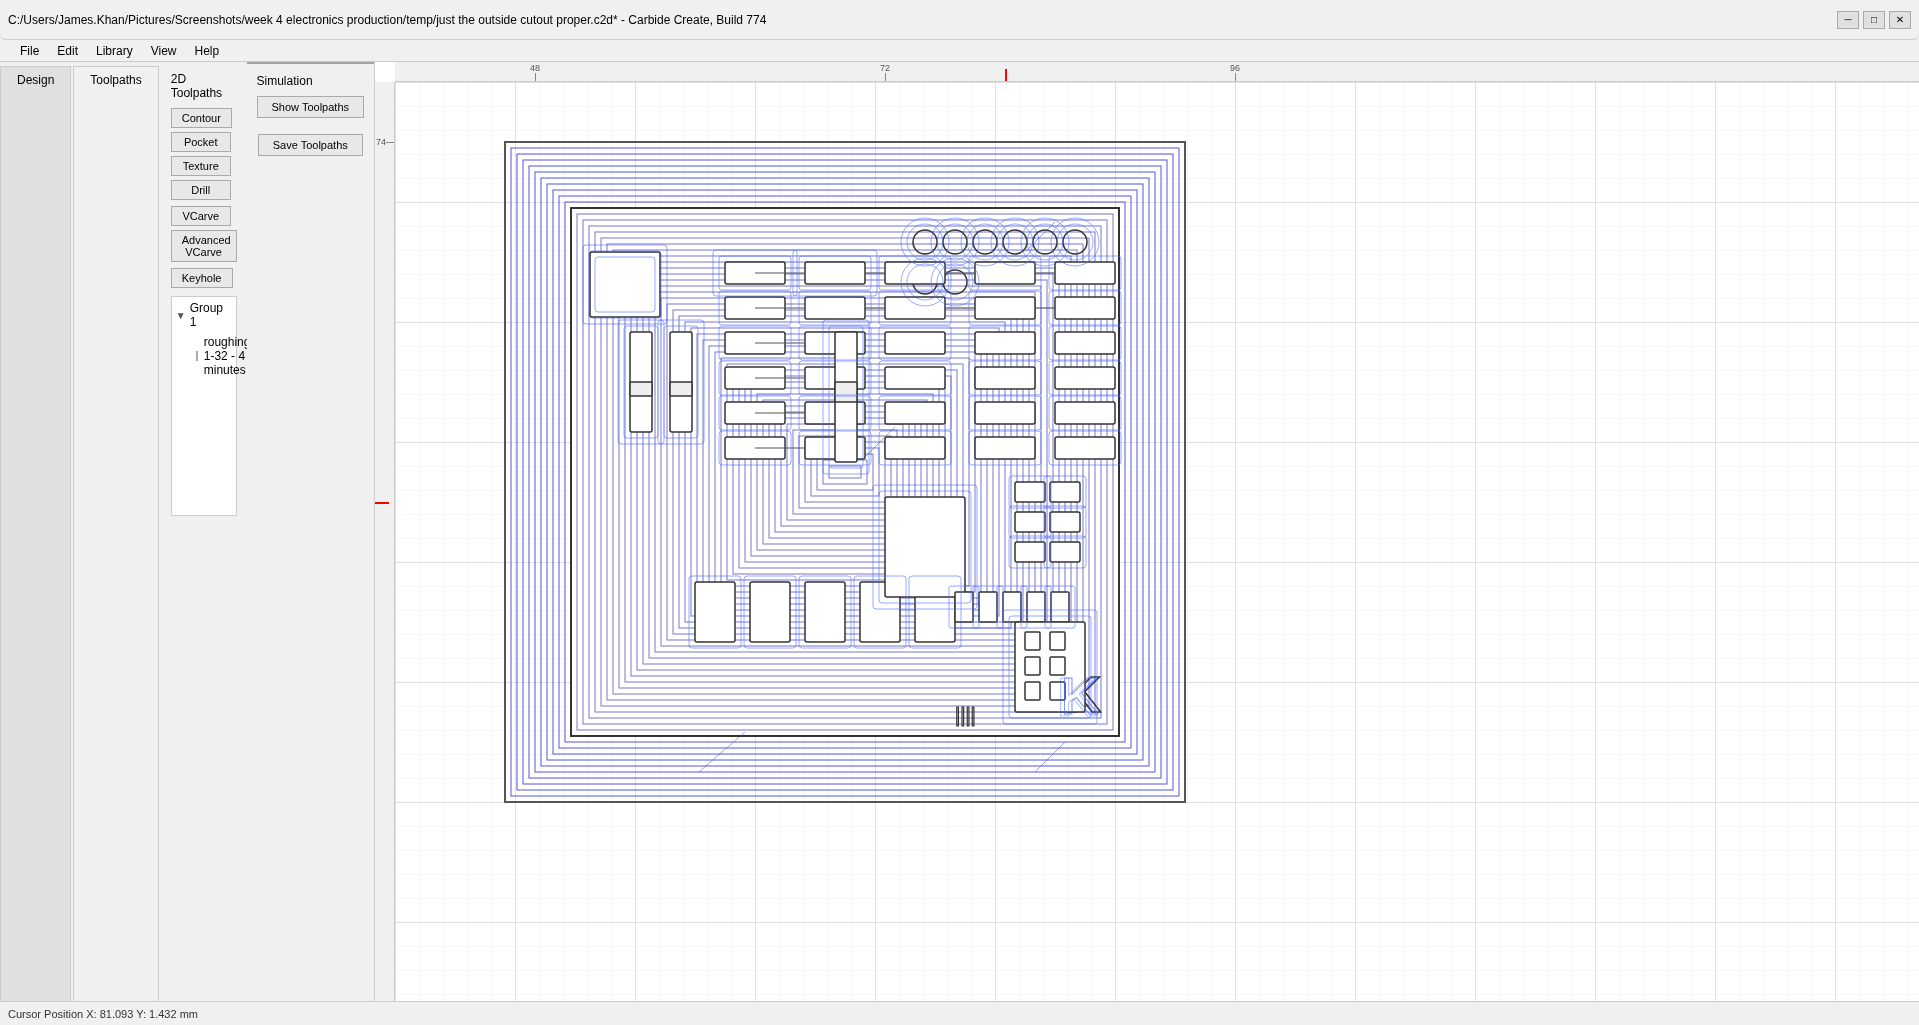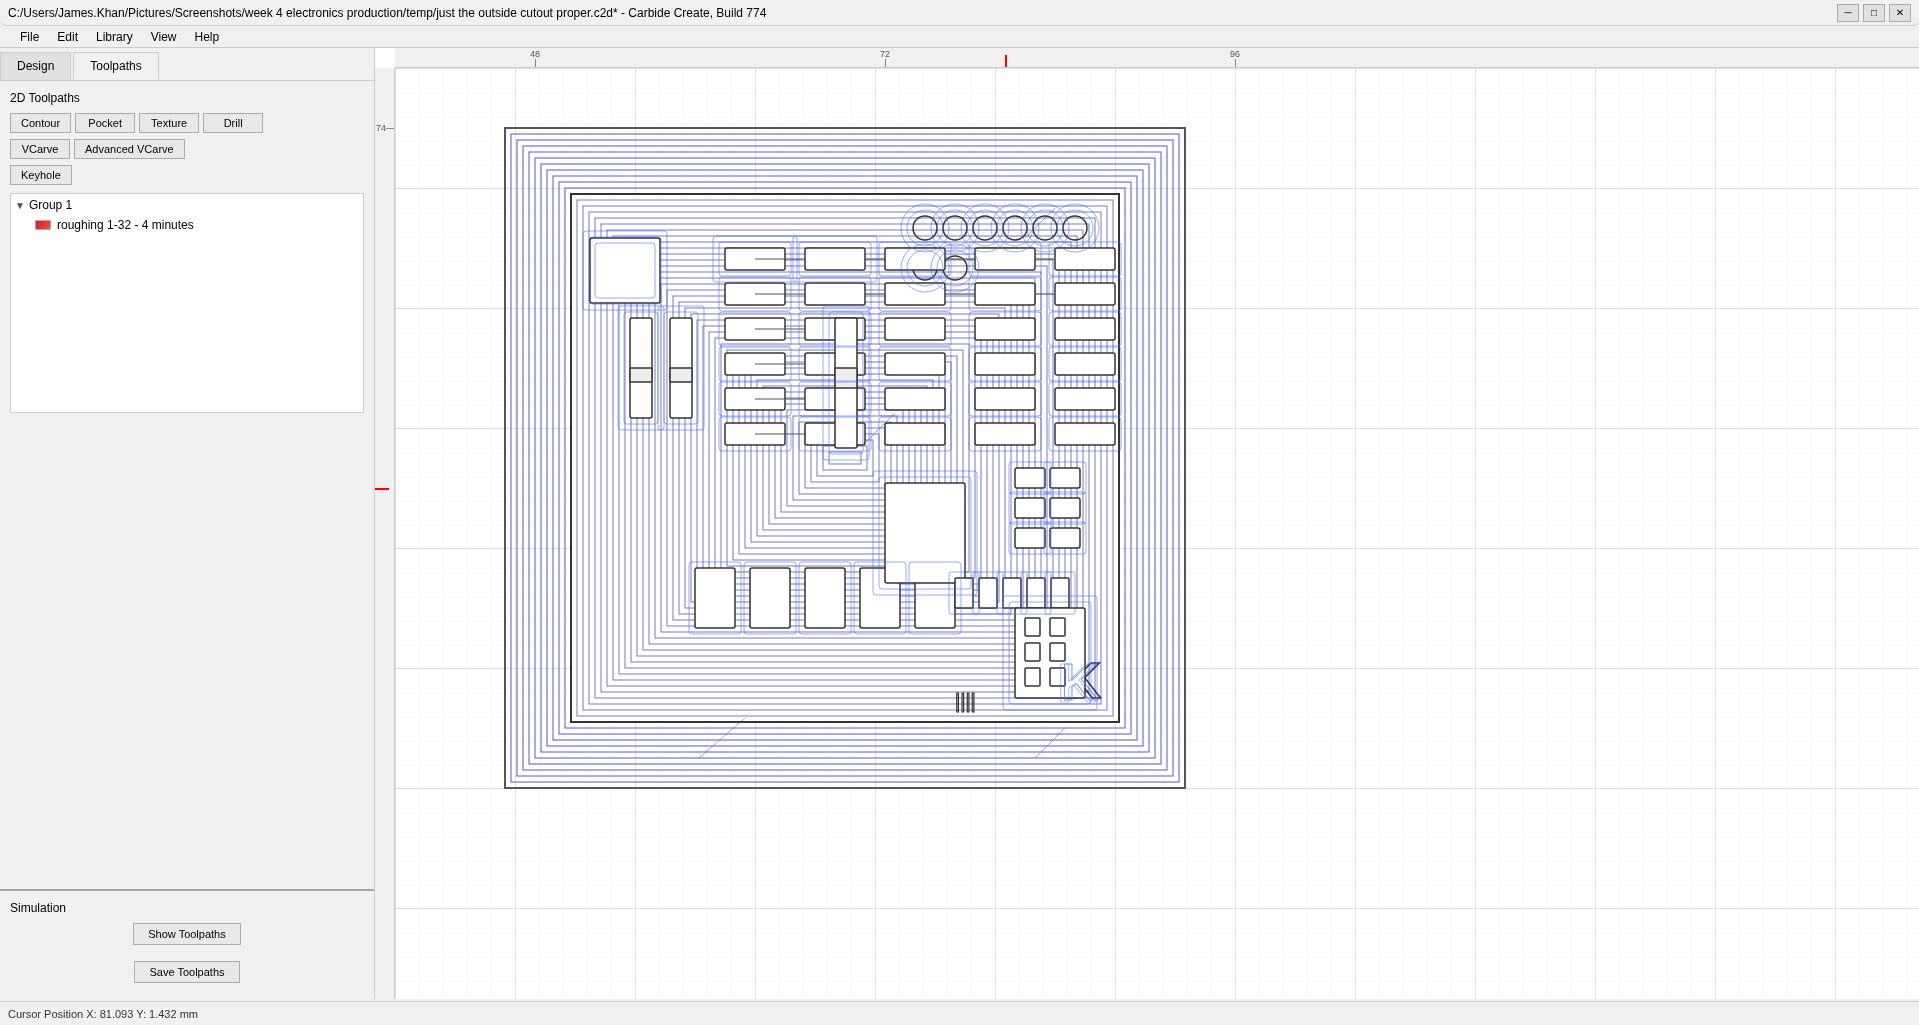--- a/index.html
+++ b/index.html
@@ -8,21 +8,21 @@
       font-size: 12px;
       background: #f0f0f0;
       overflow: hidden;
       width: 1919px;
       height: 1025px;
     }
 
     
     #title-bar {
       background: #f0f0f0;
-      height: 26px;
+      height: 40px;
       display: flex;
       align-items: center;
       justify-content: space-between;
       padding: 0 8px;
       border-bottom: 1px solid #ccc;
       border-radius: 6px;
     }
     #title-text {
       font-size: 12px;
       color: #000;
@@ -65,21 +65,21 @@
       width: 1919px;
       height: calc(1025px - 28px - 22px - 24px);
     }
 
     
     #left-panel {
       width: 375px;
       background: #f0f0f0;
       border-right: 1px solid #ccc;
       display: flex;
-      flex-direction: column;
+      flex-direction: row;
       overflow: hidden;
     }
 
     
     #tabs {
       display: flex;
       border-bottom: 1px solid #ccc;
       background: #f0f0f0;
     }
     .tab {

